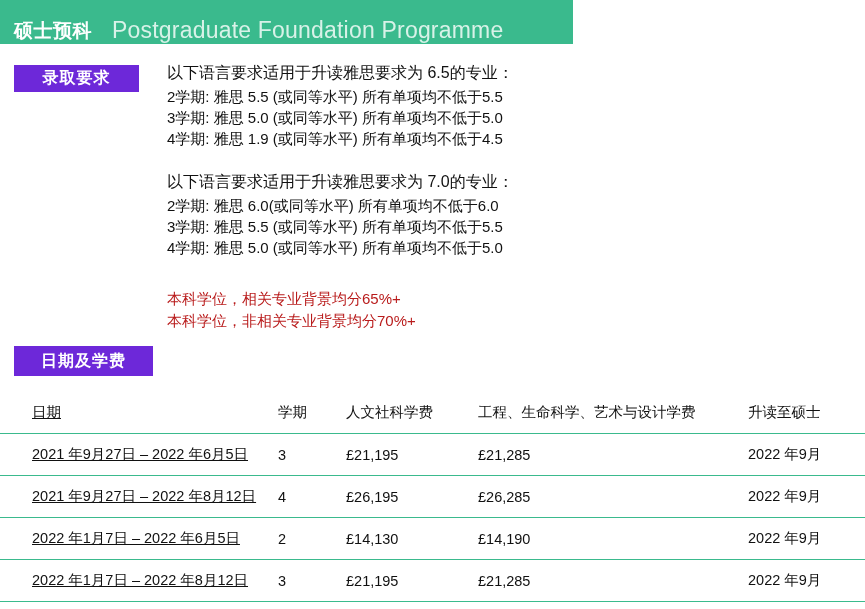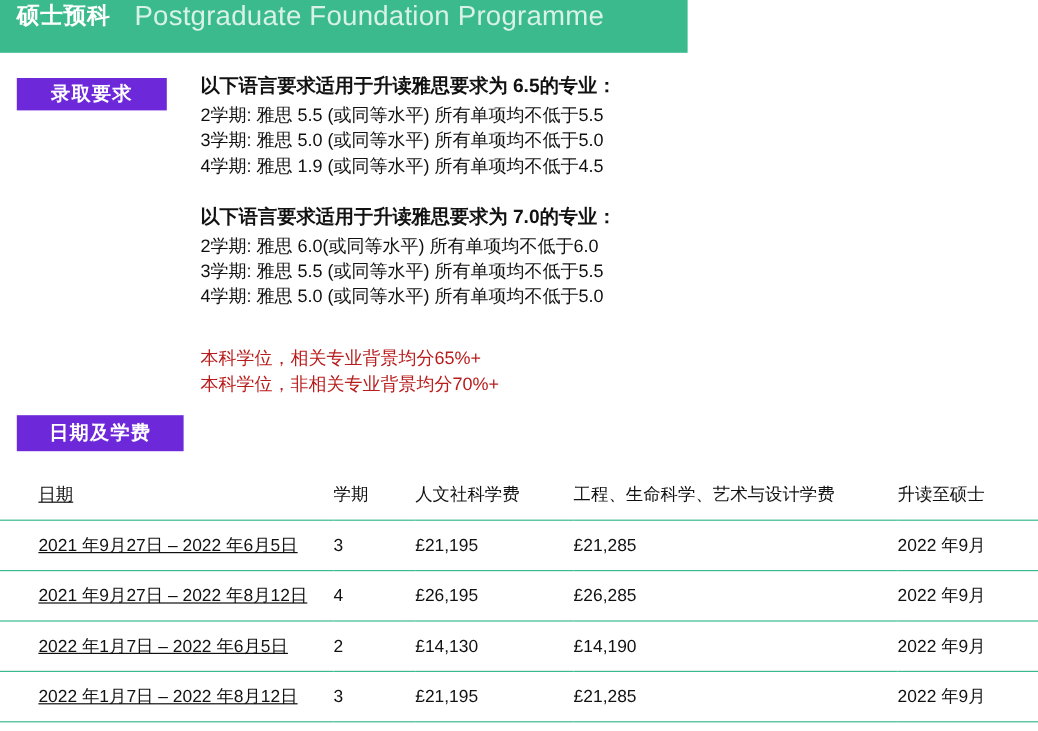--- a/index.html
+++ b/index.html
@@ -23,21 +23,21 @@
 
   
   .title-bar {
     position: absolute;
     left: 0;
     top: 0;
     width: 573px;
     height: 44px;
     background: #3aba8d;
     display: flex;
-    align-items: flex-start;
+    align-items: flex-end;
     padding-left: 14px;
     box-sizing: border-box;
   }
   .title-cn {
     font-size: 19px;
     color: #ffffff;
     font-weight: bold;
     letter-spacing: 0.5px;
   }
   .title-en {
@@ -76,21 +76,21 @@
 
   
   .req-block {
     position: absolute;
     left: 167px;
     top: 62px;
     width: 600px;
   }
   .req-head {
     font-size: 16px;
-    font-weight: bold;
+    font-weight: normal;
     color: #111111;
     margin: 0 0 2px 0;
     line-height: 22px;
   }
   .req-line {
     font-size: 15px;
     color: #111111;
     line-height: 21px;
   }
   .req-gap {

